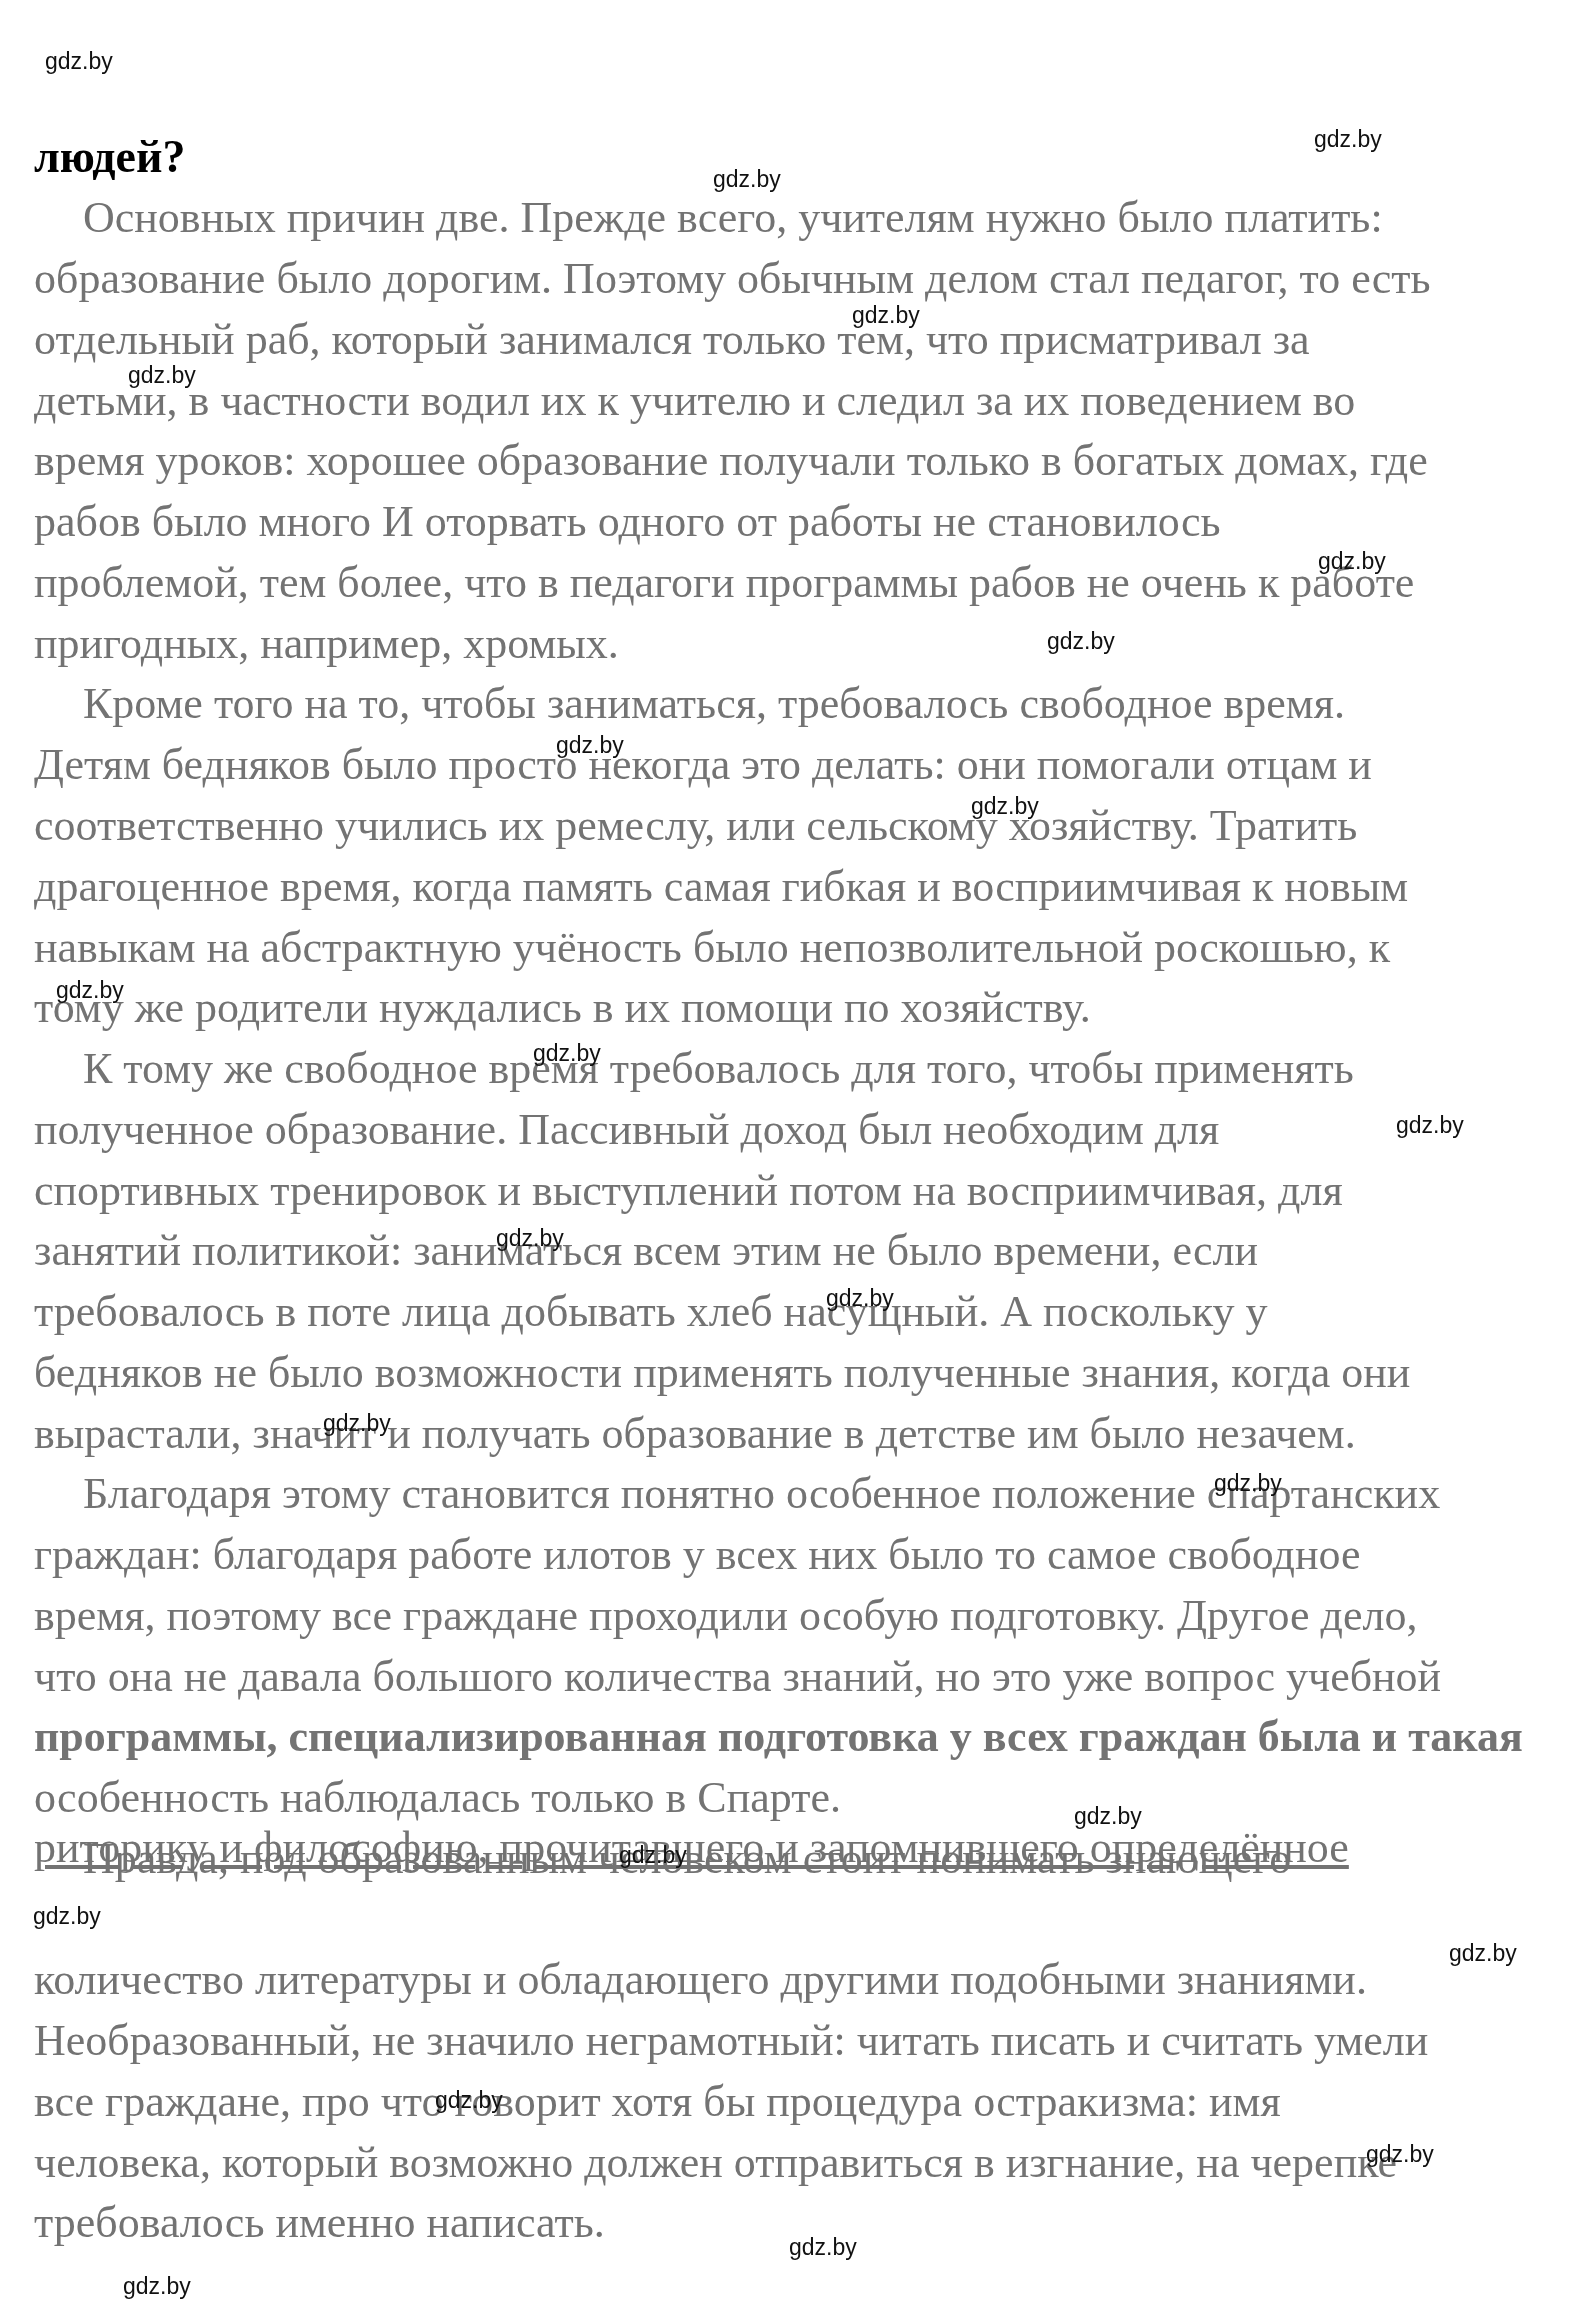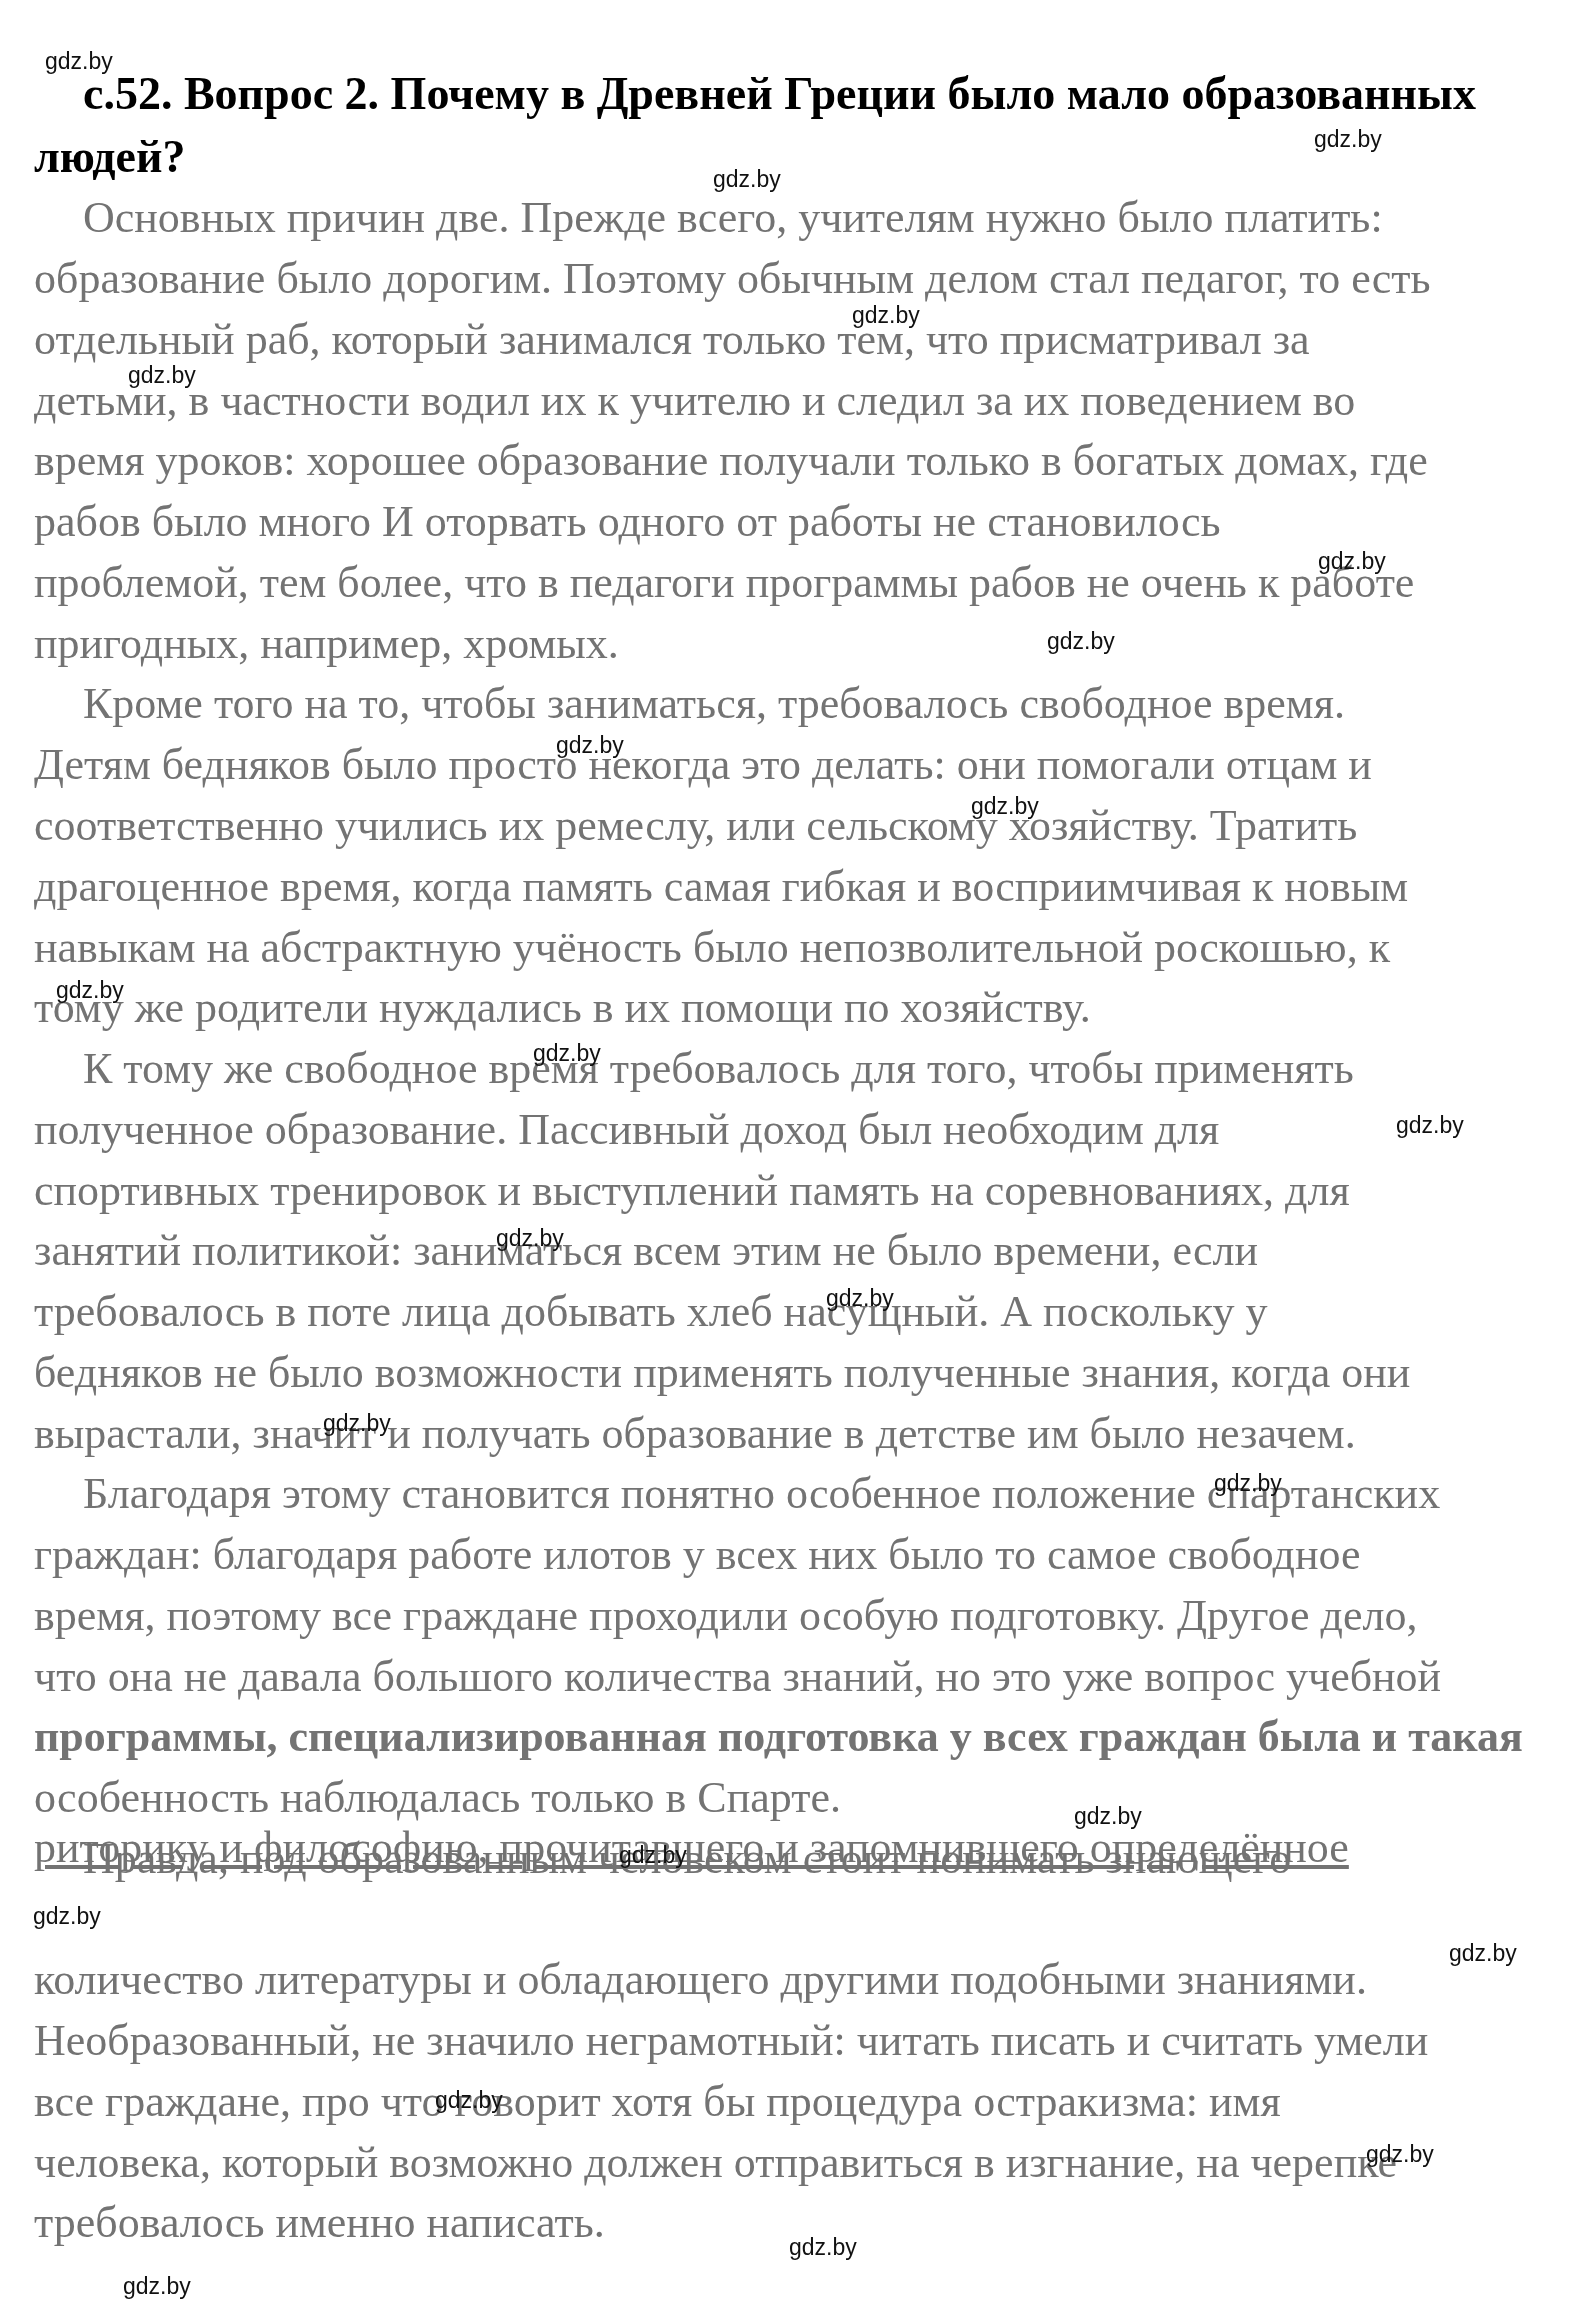--- a/index.html
+++ b/index.html
@@ -27,41 +27,40 @@
     position: absolute; font-family: "Liberation Sans", sans-serif;
     font-size: 23px; line-height: 23.6px; color: #111; white-space: nowrap;
   }
 </style>
 </head>
 <body>
 
 <div class="page">
 
 
-  <div class="title" style="left:83px; top:71px;">с.52. Вопрос 2. Почему в Древней Греции было мало образованных</div>
   <div class="title" style="left:34px; top:134px;">людей?</div>
 
   <div id="body-lines">
       <div class="line" style="top: 194px; left: 83px;">Основных причин две. Прежде всего, учителям нужно было платить:</div>
       <div class="line" style="top: 255px; left: 34px;">образование было дорогим. Поэтому обычным делом стал педагог, то есть</div>
       <div class="line" style="top: 316px; left: 34px;">отдельный раб, который занимался только тем, что присматривал за</div>
       <div class="line" style="top: 377px; left: 34px;">детьми, в частности водил их к учителю и следил за их поведением во</div>
       <div class="line" style="top: 437px; left: 34px;">время уроков: хорошее образование получали только в богатых домах, где</div>
       <div class="line" style="top: 498px; left: 34px;">рабов было много И оторвать одного от работы не становилось</div>
       <div class="line" style="top: 559px; left: 34px;">проблемой, тем более, что в педагоги программы рабов не очень к работе</div>
       <div class="line" style="top: 620px; left: 34px;">пригодных, например, хромых.</div>
       <div class="line" style="top: 680px; left: 83px;">Кроме того на то, чтобы заниматься, требовалось свободное время.</div>
       <div class="line" style="top: 741px; left: 34px;">Детям бедняков было просто некогда это делать: они помогали отцам и</div>
       <div class="line" style="top: 802px; left: 34px;">соответственно учились их ремеслу, или сельскому хозяйству. Тратить</div>
       <div class="line" style="top: 863px; left: 34px;">драгоценное время, когда память самая гибкая и восприимчивая к новым</div>
       <div class="line" style="top: 924px; left: 34px;">навыкам на абстрактную учёность было непозволительной роскошью, к</div>
       <div class="line" style="top: 984px; left: 34px;">тому же родители нуждались в их помощи по хозяйству.</div>
       <div class="line" style="top: 1045px; left: 83px;">К тому же свободное время требовалось для того, чтобы применять</div>
       <div class="line" style="top: 1106px; left: 34px;">полученное образование. Пассивный доход был необходим для</div>
-      <div class="line" style="top: 1167px; left: 34px;">спортивных тренировок и выступлений память на соревнованиях, для</div>
+      <div class="line" style="top: 1167px; left: 34px;">спортивных тренировок и выступлений потом на восприимчивая, для</div>
       <div class="line" style="top: 1227px; left: 34px;">занятий политикой: заниматься всем этим не было времени, если</div>
       <div class="line" style="top: 1288px; left: 34px;">требовалось в поте лица добывать хлеб насущный. А поскольку у</div>
       <div class="line" style="top: 1349px; left: 34px;">бедняков не было возможности применять полученные знания, когда они</div>
       <div class="line" style="top: 1410px; left: 34px;">вырастали, значит и получать образование в детстве им было незачем.</div>
       <div class="line" style="top: 1470px; left: 83px;">Благодаря этому становится понятно особенное положение спартанских</div>
       <div class="line" style="top: 1531px; left: 34px; text-align: right;">граждан: благодаря работе илотов у всех них было то самое свободное</div>
       <div class="line" style="top: 1592px; left: 34px;">время, поэтому все граждане проходили особую подготовку. Другое дело,</div>
       <div class="line" style="top: 1653px; left: 34px;">что она не давала большого количества знаний, но это уже вопрос учебной</div>
       <div class="line" style="top: 1713px; left: 34px; font-weight: bold;">программы, специализированная подготовка у всех граждан была и такая</div>
       <div class="line" style="top: 1774px; left: 34px;">особенность наблюдалась только в Спарте.</div>

